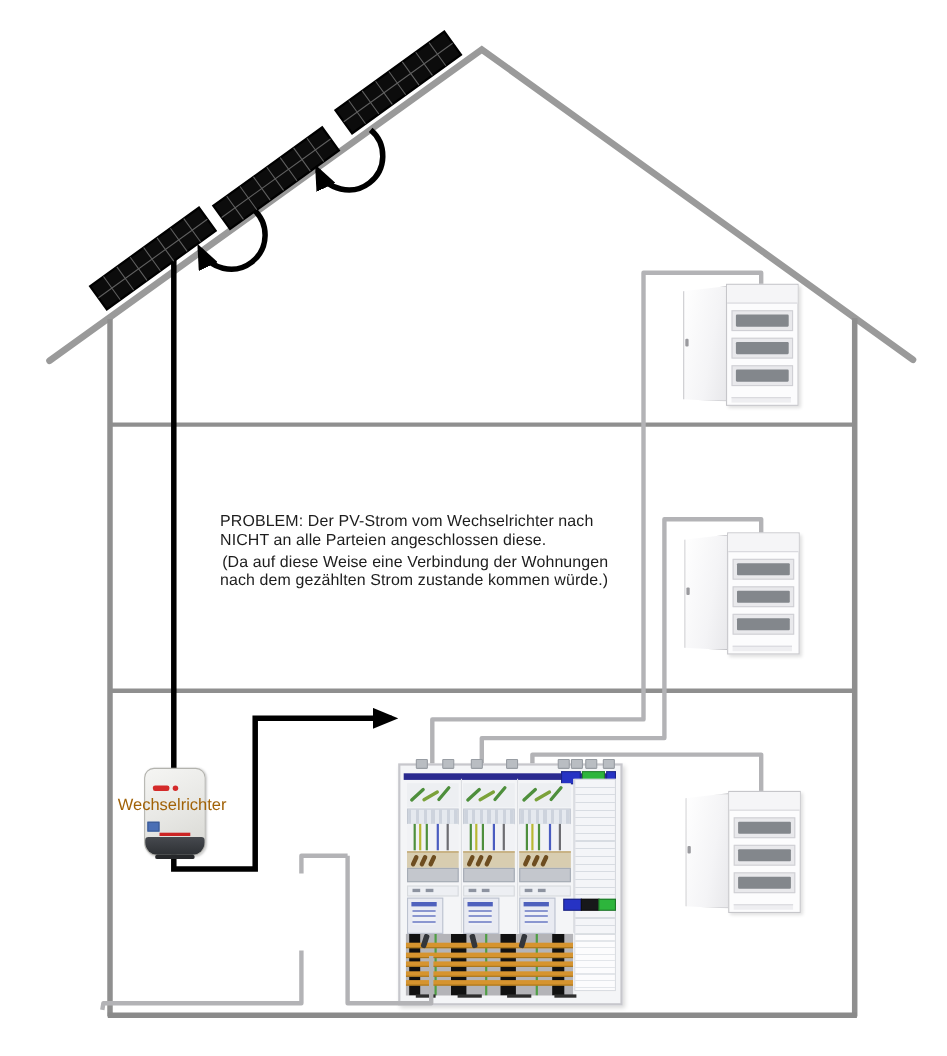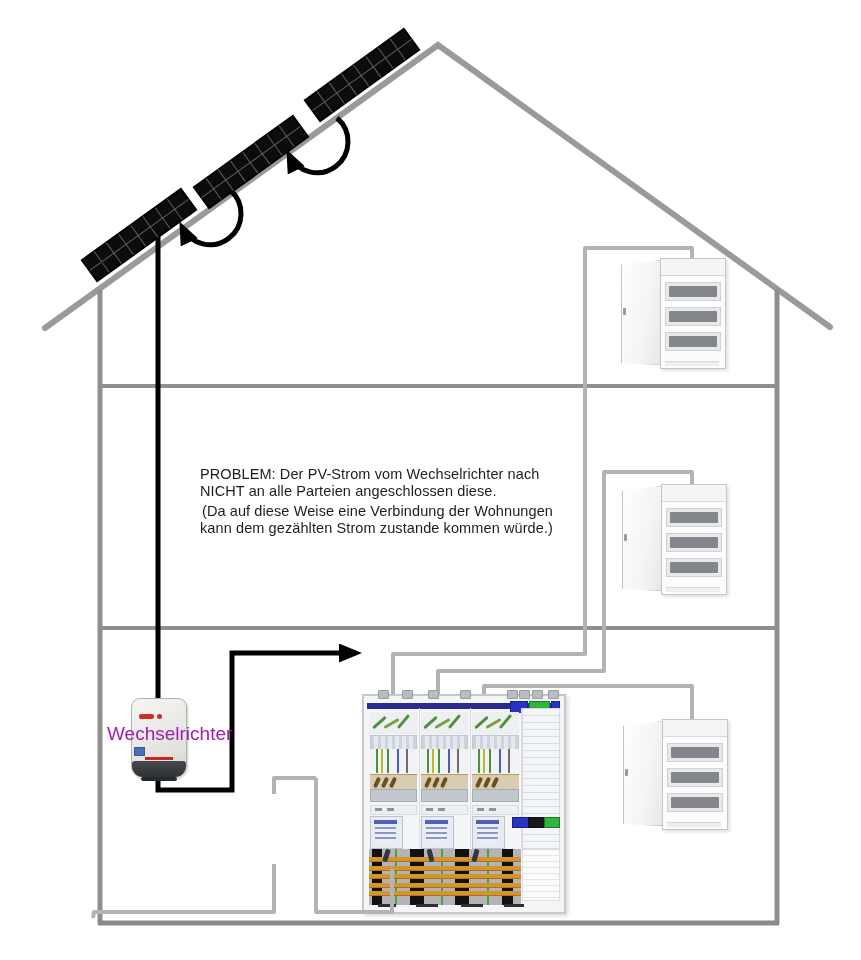--- a/index.html
+++ b/index.html
@@ -5,21 +5,21 @@
   html,body{margin:0;padding:0;background:#fff;}
   #stage{position:relative;width:861px;height:960px;background:#fff;overflow:hidden;
          font-family:"Liberation Sans",sans-serif;}
   .layer{position:absolute;left:0;top:0;pointer-events:none;}
 
   
   #problem-text{position:absolute;left:200px;top:466px;color:#1d1d1d;
     font-size:14.5px;line-height:17px;letter-spacing:.1px;}
   #problem-text div{white-space:nowrap;}
   #problem-text .para2{margin-top:3px;text-align:right;}
-  #inverter-label{position:absolute;left:107px;top:723px;font-size:19px;color:#a21caf;z-index:30;}
+  #inverter-label{position:absolute;left:107px;top:723px;font-size:15px;color:#a16207;z-index:30;}
   .hak-label{position:absolute;left:0;top:22px;width:100%;text-align:center;
     font-size:23px;color:#000;letter-spacing:.5px;}
 
   
   #inverter{position:absolute;left:131px;top:698px;width:56px;height:80px;z-index:20;}
   #inverter .inv-body{position:absolute;inset:0;border-radius:9px 9px 12px 12px;
     background:linear-gradient(155deg,#f5f5f3 0%,#e9e9e6 45%,#d7d7d2 100%);
     border:1px solid #b3b3ae;box-shadow:1px 1px 2px rgba(0,0,0,.2);}
   #inverter .inv-logo{position:absolute;left:8px;top:16px;width:15px;height:5px;background:#d42a2a;border-radius:2px;}
   #inverter .inv-logo2{position:absolute;left:26px;top:16px;width:5px;height:5px;background:#d42a2a;border-radius:50%;}
@@ -365,19 +365,19 @@
     <path d="M316 778 L316 912 L392 912 L392 869" fill="none" stroke="#b3b3b6" stroke-width="4" stroke-linejoin="round"></path>
   </svg>
 
   <div id="problem-text">
     <div class="para1">
       <div>PROBLEM: Der PV-Strom vom Wechselrichter nach</div>
       <div>NICHT an alle Parteien angeschlossen diese.</div>
     </div>
     <div class="para2">
       <div>(Da auf diese Weise eine Verbindung der Wohnungen</div>
-      <div>kann dem gezählten Strom zustande kommen würde.)</div>
+      <div>nach dem gezählten Strom zustande kommen würde.)</div>
     </div>
   </div>
 
   <div id="inverter-label">Wechselrichter</div>
 
 </div>
 
 </body></html>

